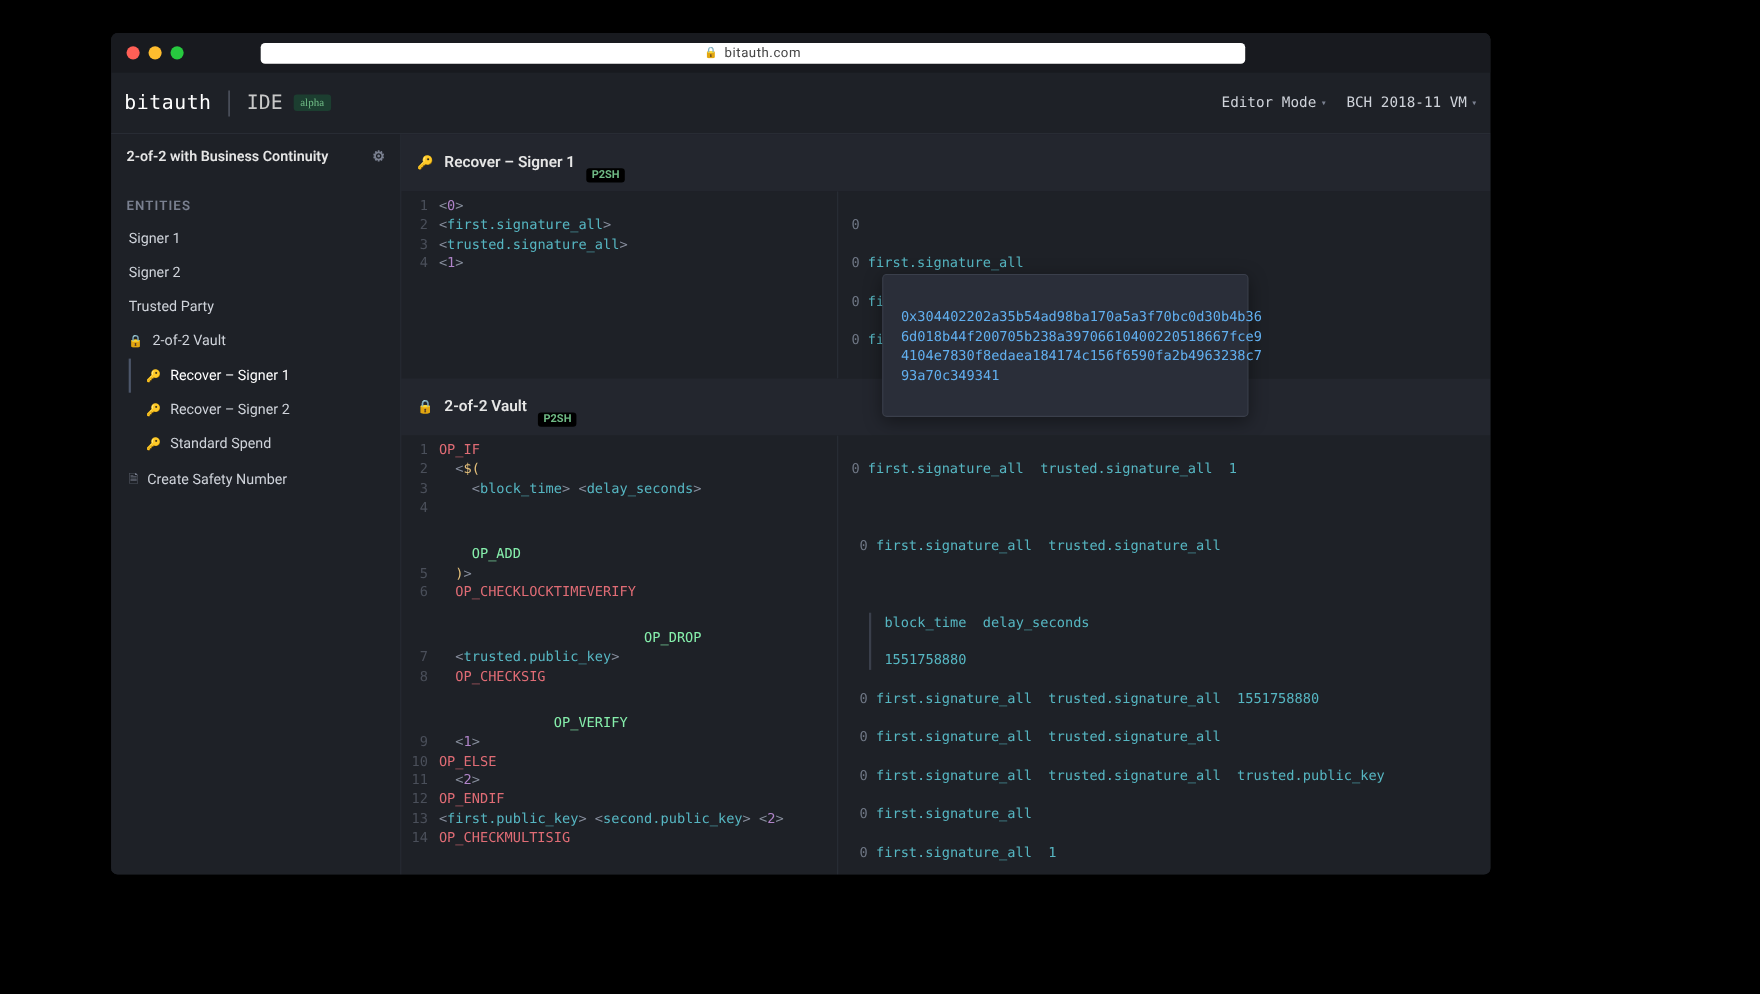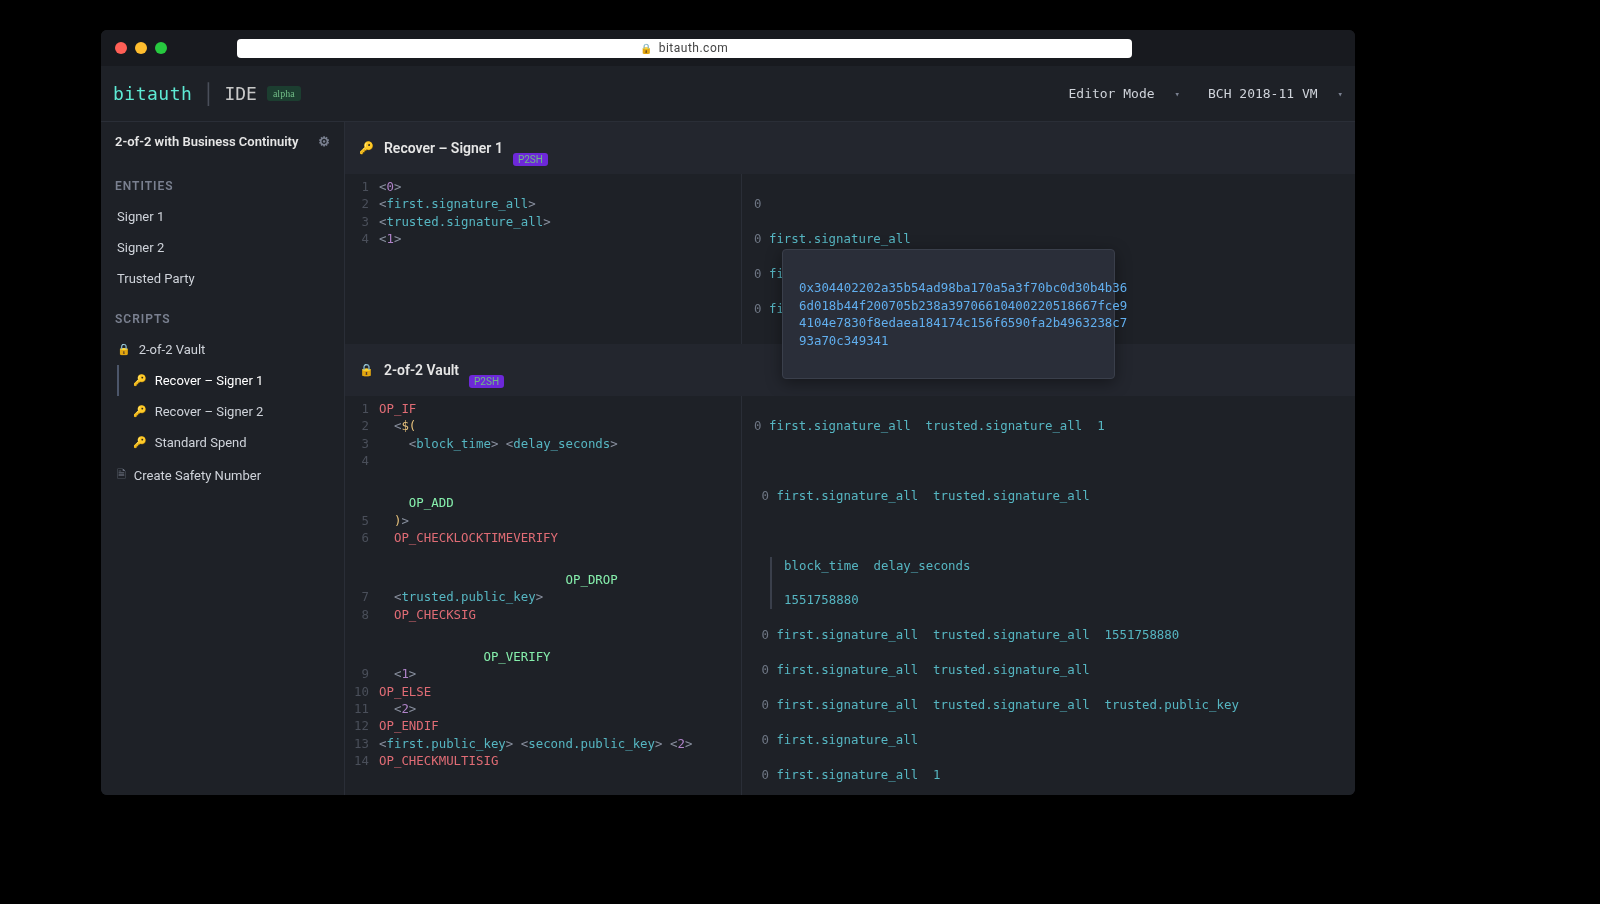--- a/index.html
+++ b/index.html
@@ -23,33 +23,33 @@
     flex:0 0 73%; margin-left:0px; background:#fff; height:19px; border-radius:4px;
     display:flex; align-items:center; justify-content:center;
     font-size:12px; color:#444; letter-spacing:0.5px;
   }
   .lockg { font-size:10px; margin-right:5px; }
   .appbar {
     height:56px; display:flex; align-items:center; padding:0 12px;
     border-bottom:1px solid #2a2e37;
     font-family: "SF Mono", Menlo, Consolas, monospace;
   }
-  .logo { color:#5eead4; font-size:18px; font-weight:500; letter-spacing:0.5px;}
+  .logo { color:#ffffff; font-size:18px; font-weight:500; letter-spacing:0.5px;}
   .sep { margin:0 10px; color:#4a4f5a; font-size:20px;}
   .ide { color:#c8c8c8; font-size:18px; font-weight:400;}
   .badge-alpha {
     background:#1c3e30; color:#6fba85; font-size:10px; padding:2px 6px;
     border-radius:3px; margin-left:10px; font-family:Liberation Serif, serif;
   }
   .spacer{flex:1;}
-  .modebtn { color:#cfd3da; font-size:13px; cursor:pointer; display:flex; align-items:center; gap:20px; margin-left:28px;}
+  .modebtn { color:#cfd3da; font-size:13px; cursor:pointer; display:flex; align-items:center; gap:4px; margin-left:18px;}
   .chev { font-size:9px; color:#7a8090;}
   .main { display:flex; height:calc(100% - 92px); }
   .sidebar {
-    width:244px; background:#1e2127; border-right:1px solid #2a2e37;
+    width:264px; background:#1e2127; border-right:1px solid #2a2e37;
     color:#cfd3da; font-size:13px;
   }
   .projrow {
     display:flex; align-items:center; justify-content:space-between;
     padding:12px 14px; font-weight:600; color:#e6e6e6;
   }
   .gear { color:#7a8090; font-size:13px; cursor:pointer;}
   .grouplabel {
     padding:18px 14px 8px; color:#7a8090; font-size:12px; letter-spacing:1px;
     font-weight:600;
@@ -65,22 +65,22 @@
   .sideitem.child.selected { color:#fff;}
   .ic { font-size:11px; color:#7a8090;}
   .content { flex:1; display:flex; flex-direction:column; }
   .pane-header {
     display:flex; align-items:center; gap:10px; padding:8px 14px;
     background:#23262e;
   }
   .pane-header .ic2 { color:#7a8090; font-size:12px;}
   .pane-title { color:#e6e6e6; font-size:14px; font-weight:600;}
   .badge-p2sh {
-    background:#6d28d9; color:#6fba85; font-size:10px; padding:1px 5px; border-radius:3px;
-    font-weight:400;
+    background:#000000; color:#6fba85; font-size:10px; padding:1px 5px; border-radius:3px;
+    font-weight:700;
     margin-top:23px;
   }
   .editor-row { display:flex; height:170px; }
   .editor-row.tall { flex:1; }
   .code {
     width:396px; background:#1e2127;
     font-family: "SF Mono", Menlo, Consolas, monospace; font-size:12.4px;
     line-height:17.4px; padding:4px 0;
     overflow:hidden;
   }
@@ -155,21 +155,20 @@
       <div class="sideitem">
           <span>Signer 1</span>
         </div>
       <div class="sideitem">
           <span>Signer 2</span>
         </div>
       <div class="sideitem">
           <span>Trusted Party</span>
         </div>
 
-      <div class="grouplabel">SCRIPTS</div>
       <div class="sideitem">
         <span class="ic">🔒</span>
         <span>2-of-2 Vault</span>
       </div>
       <div class="sideitem child active selected">
         <span class="ic">🔑</span>
         <span>Recover – Signer 1</span>
       </div>
       <div class="sideitem child">
         <span class="ic">🔑</span>

